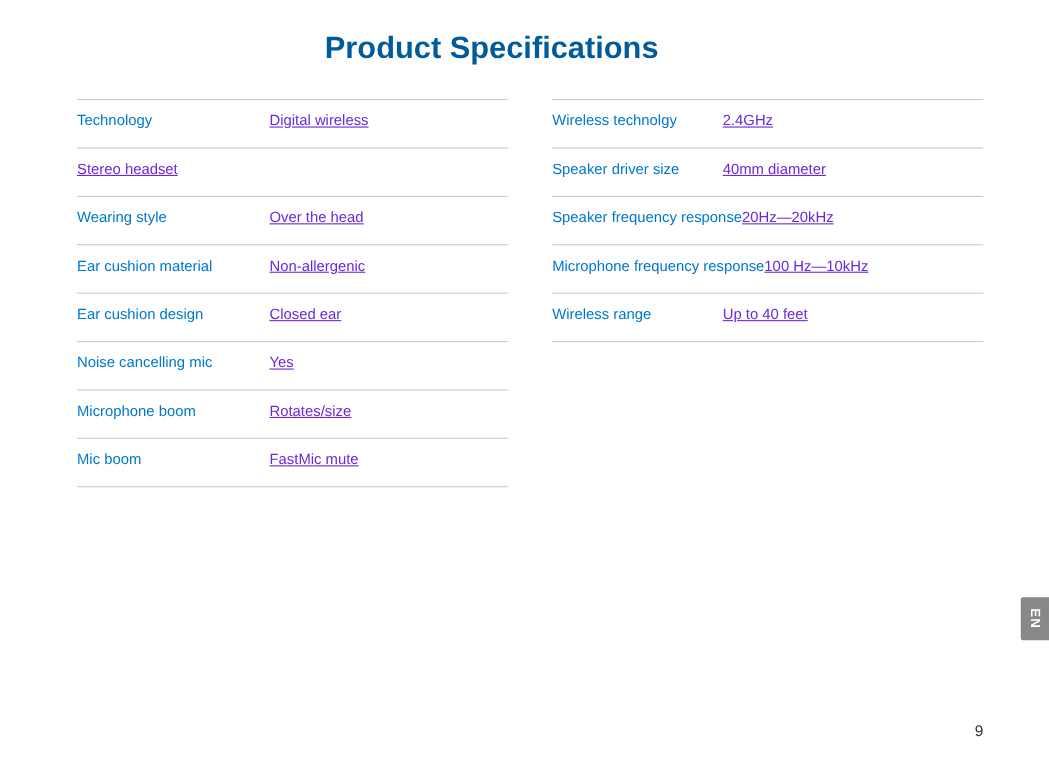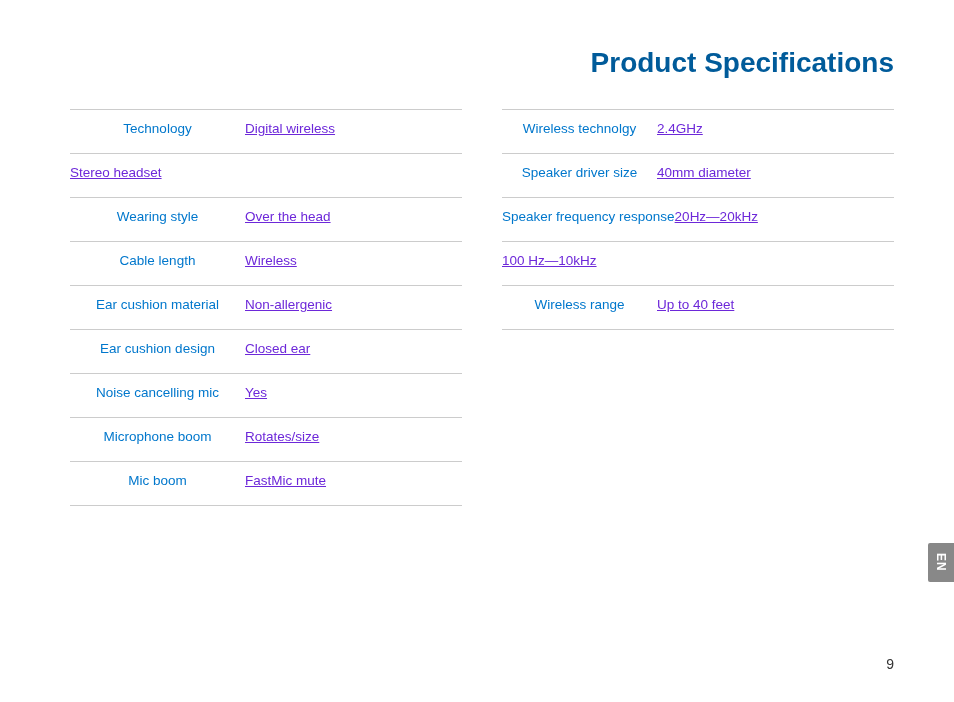--- a/index.html
+++ b/index.html
@@ -1,35 +1,34 @@
 <!DOCTYPE html>
 <html><head>
   <meta charset="utf-8">
   <style>
     * {
       margin: 0;
       padding: 0;
       box-sizing: border-box;
-      text-align: center;
     }
 
     body {
       width: 954px;
       height: 702px;
       background: #ffffff;
       font-family: Arial, Helvetica, sans-serif;
       font-size: 14px;
       color: #333333;
       position: relative;
       overflow: hidden;
     }
 
     .page-title {
-      text-align: right;
-      padding: 47px 60px 30px 0;
+      text-align: center;
+      padding: 28px 60px 30px 0;
       font-size: 28px;
       font-weight: bold;
       color: #005b9a;
     }
 
     .content-area {
       display: flex;
       padding: 0 60px 0 70px;
       gap: 40px;
     }
@@ -105,24 +104,20 @@
         <div class="spec-value">Digital wireless</div>
       </div>
       <div class="spec-row">
         <div class="spec-value">Stereo headset</div>
       </div>
       <div class="spec-row">
         <div class="spec-label">Wearing style</div>
         <div class="spec-value">Over the head</div>
       </div>
       <div class="spec-row">
-        <div class="spec-label">Cable length</div>
-        <div class="spec-value">Wireless</div>
-      </div>
-      <div class="spec-row">
         <div class="spec-label">Ear cushion material</div>
         <div class="spec-value">Non-allergenic</div>
       </div>
       <div class="spec-row">
         <div class="spec-label">Ear cushion design</div>
         <div class="spec-value">Closed ear</div>
       </div>
       <div class="spec-row">
         <div class="spec-label">Noise cancelling mic</div>
         <div class="spec-value">Yes</div>
@@ -144,20 +139,21 @@
       </div>
       <div class="spec-row">
         <div class="spec-label">Speaker driver size</div>
         <div class="spec-value">40mm diameter</div>
       </div>
       <div class="spec-row">
         <div class="spec-label">Speaker frequency response</div>
         <div class="spec-value">20Hz—20kHz</div>
       </div>
       <div class="spec-row">
+        <div class="spec-label">Microphone frequency response</div>
         <div class="spec-value">100 Hz—10kHz</div>
       </div>
       <div class="spec-row">
         <div class="spec-label">Wireless range</div>
         <div class="spec-value">Up to 40 feet</div>
       </div>
     </div>
 </div>
 
 <div class="en-tab">EN</div>

